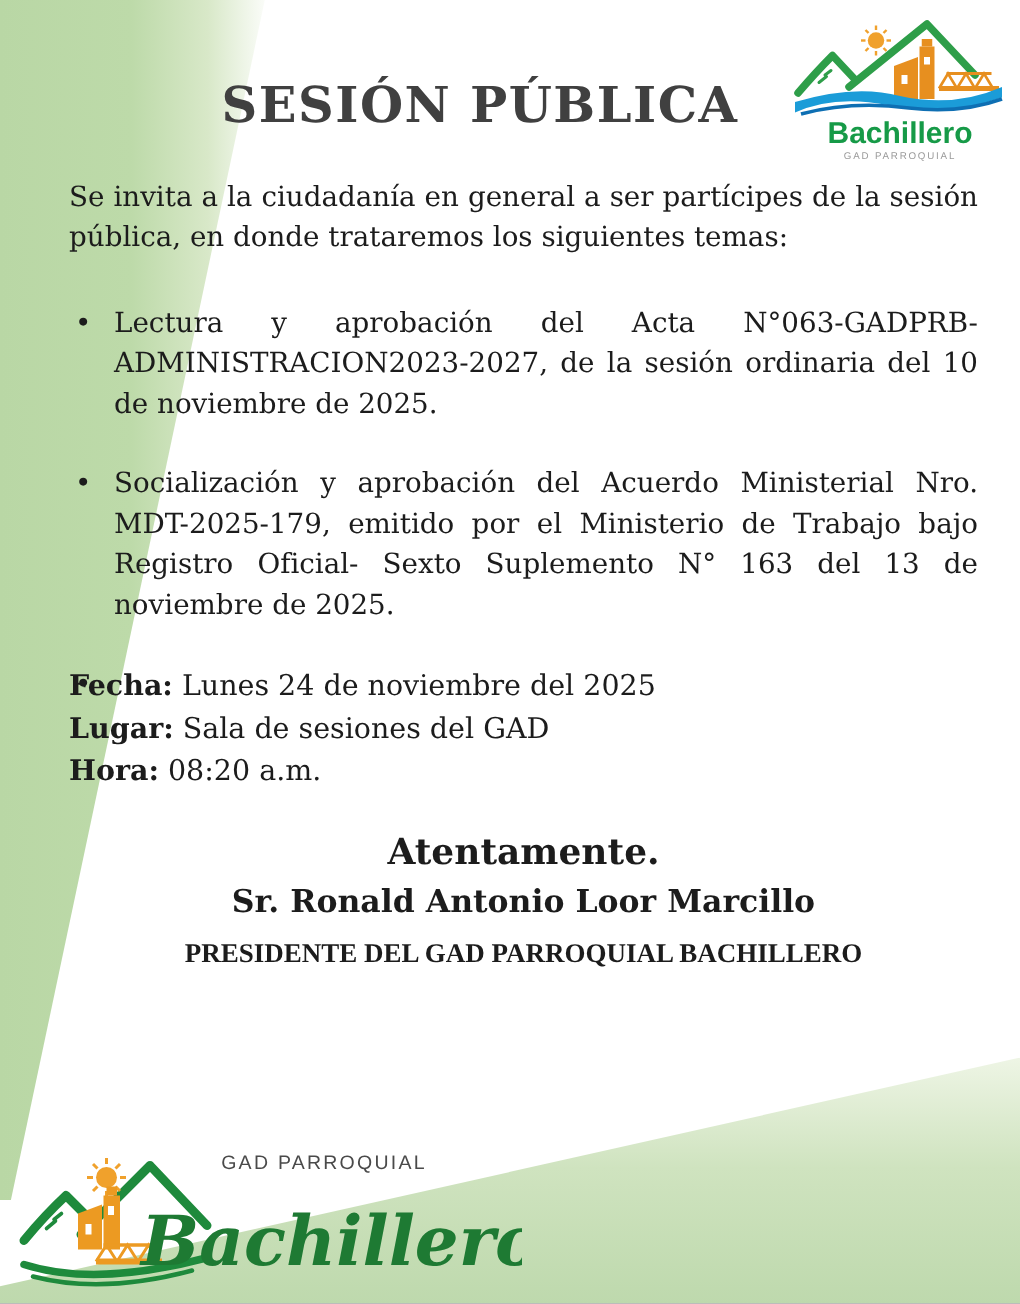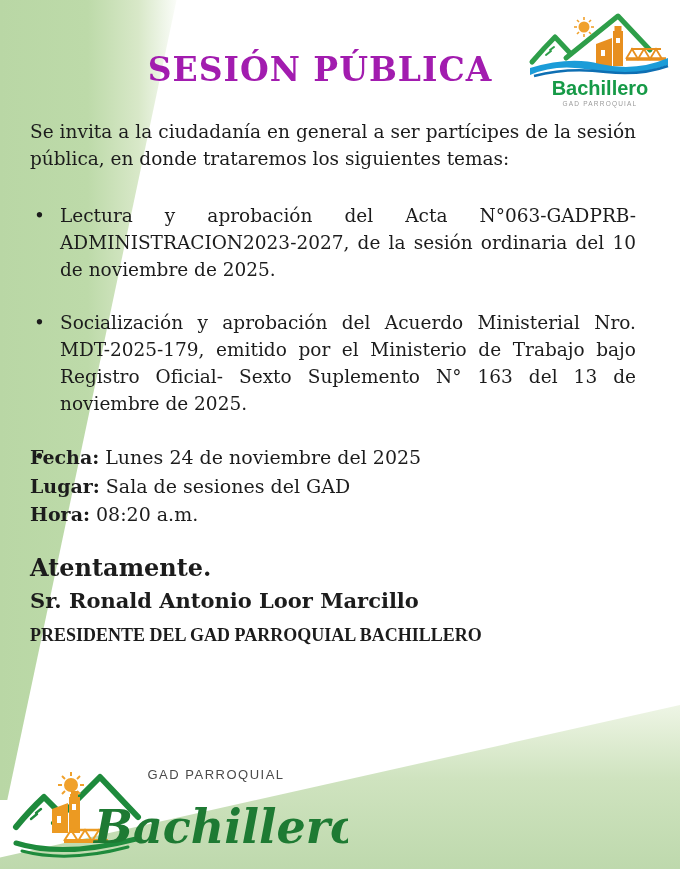--- a/index.html
+++ b/index.html
@@ -21,40 +21,40 @@
   .triangle-bottom{
     position:absolute;left:0;bottom:0;width:680px;height:164px;z-index:0;
     background:linear-gradient(to bottom,#eef5e5 0%,#cfe3bf 45%,#bed9ad 100%);
     clip-path:polygon(0 93%,100% 0,100% 100%,0 100%);
   }
   
   .title{
     position:absolute;top:50px;left:90px;width:460px;z-index:1;
     text-align:center;
     font-size:33px;font-weight:bold;letter-spacing:1px;
-    color:#a21caf;
+    color:#404040;
   }
   .logo-top{position:absolute;top:6px;left:528px;width:144px;height:104px;z-index:2;}
   
   .content{
-    position:absolute;left:30px;top:118px;width:606px;z-index:1;
+    position:absolute;left:46px;top:118px;width:606px;z-index:1;
     font-size:18.5px;line-height:27px;
   }
   .intro{margin:0;text-align:justify;}
   .agenda{list-style:none;margin:30px 0 0 0;padding:0;}
   .agenda li{
     position:relative;padding-left:30px;margin-bottom:26px;
     text-align:justify;
   }
   .agenda li .bullet{position:absolute;left:4px;top:0;}
   .details{margin-top:18px;font-size:19px;line-height:28.5px;}
   .details .label{font-weight:bold;}
   .details .value{margin-left:6px;}
   
-  .signoff{margin-top:25px;}
+  .signoff{margin-top:25px;text-align:center;}
   .salutation{font-size:24px;font-weight:bold;margin:0;}
   .signer-name{font-size:21px;margin:6px 0 8px 0;font-weight:bold;}
   .signer-title{
     font-family:"Liberation Serif", serif;
     font-size:18px;font-weight:bold;margin:0;letter-spacing:0;
     white-space:nowrap;
   }
   
   .logo-bottom{position:absolute;left:8px;top:755px;width:340px;height:110px;z-index:2;}
 </style>

